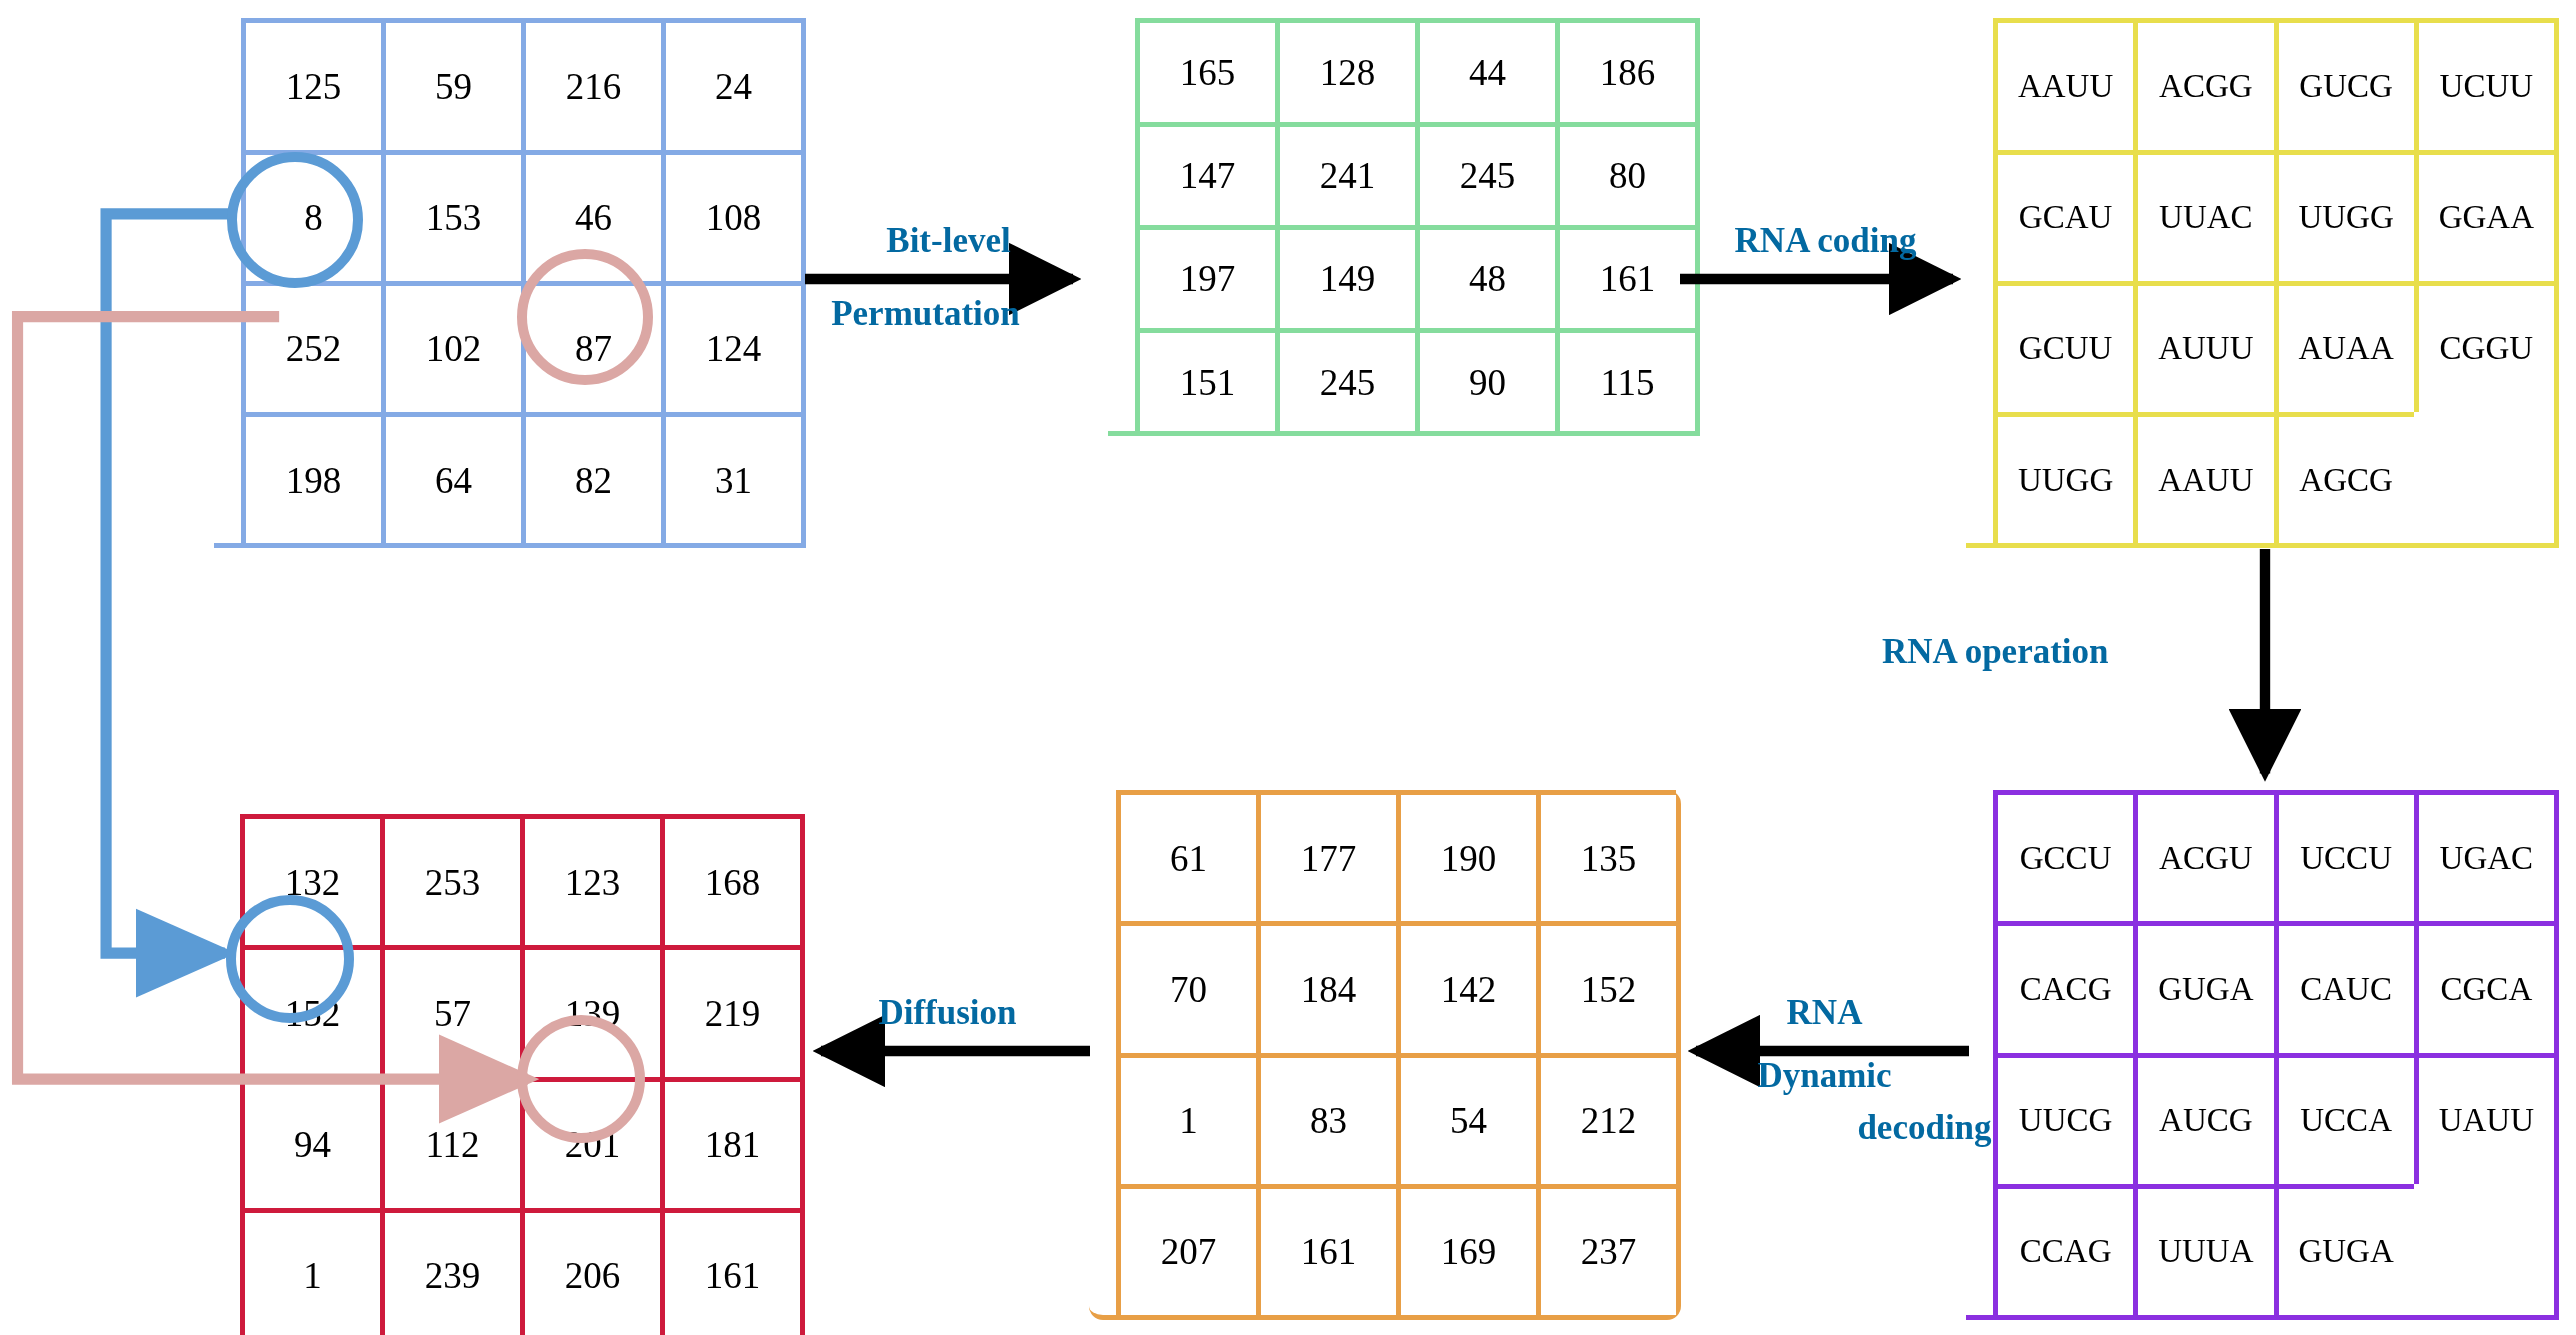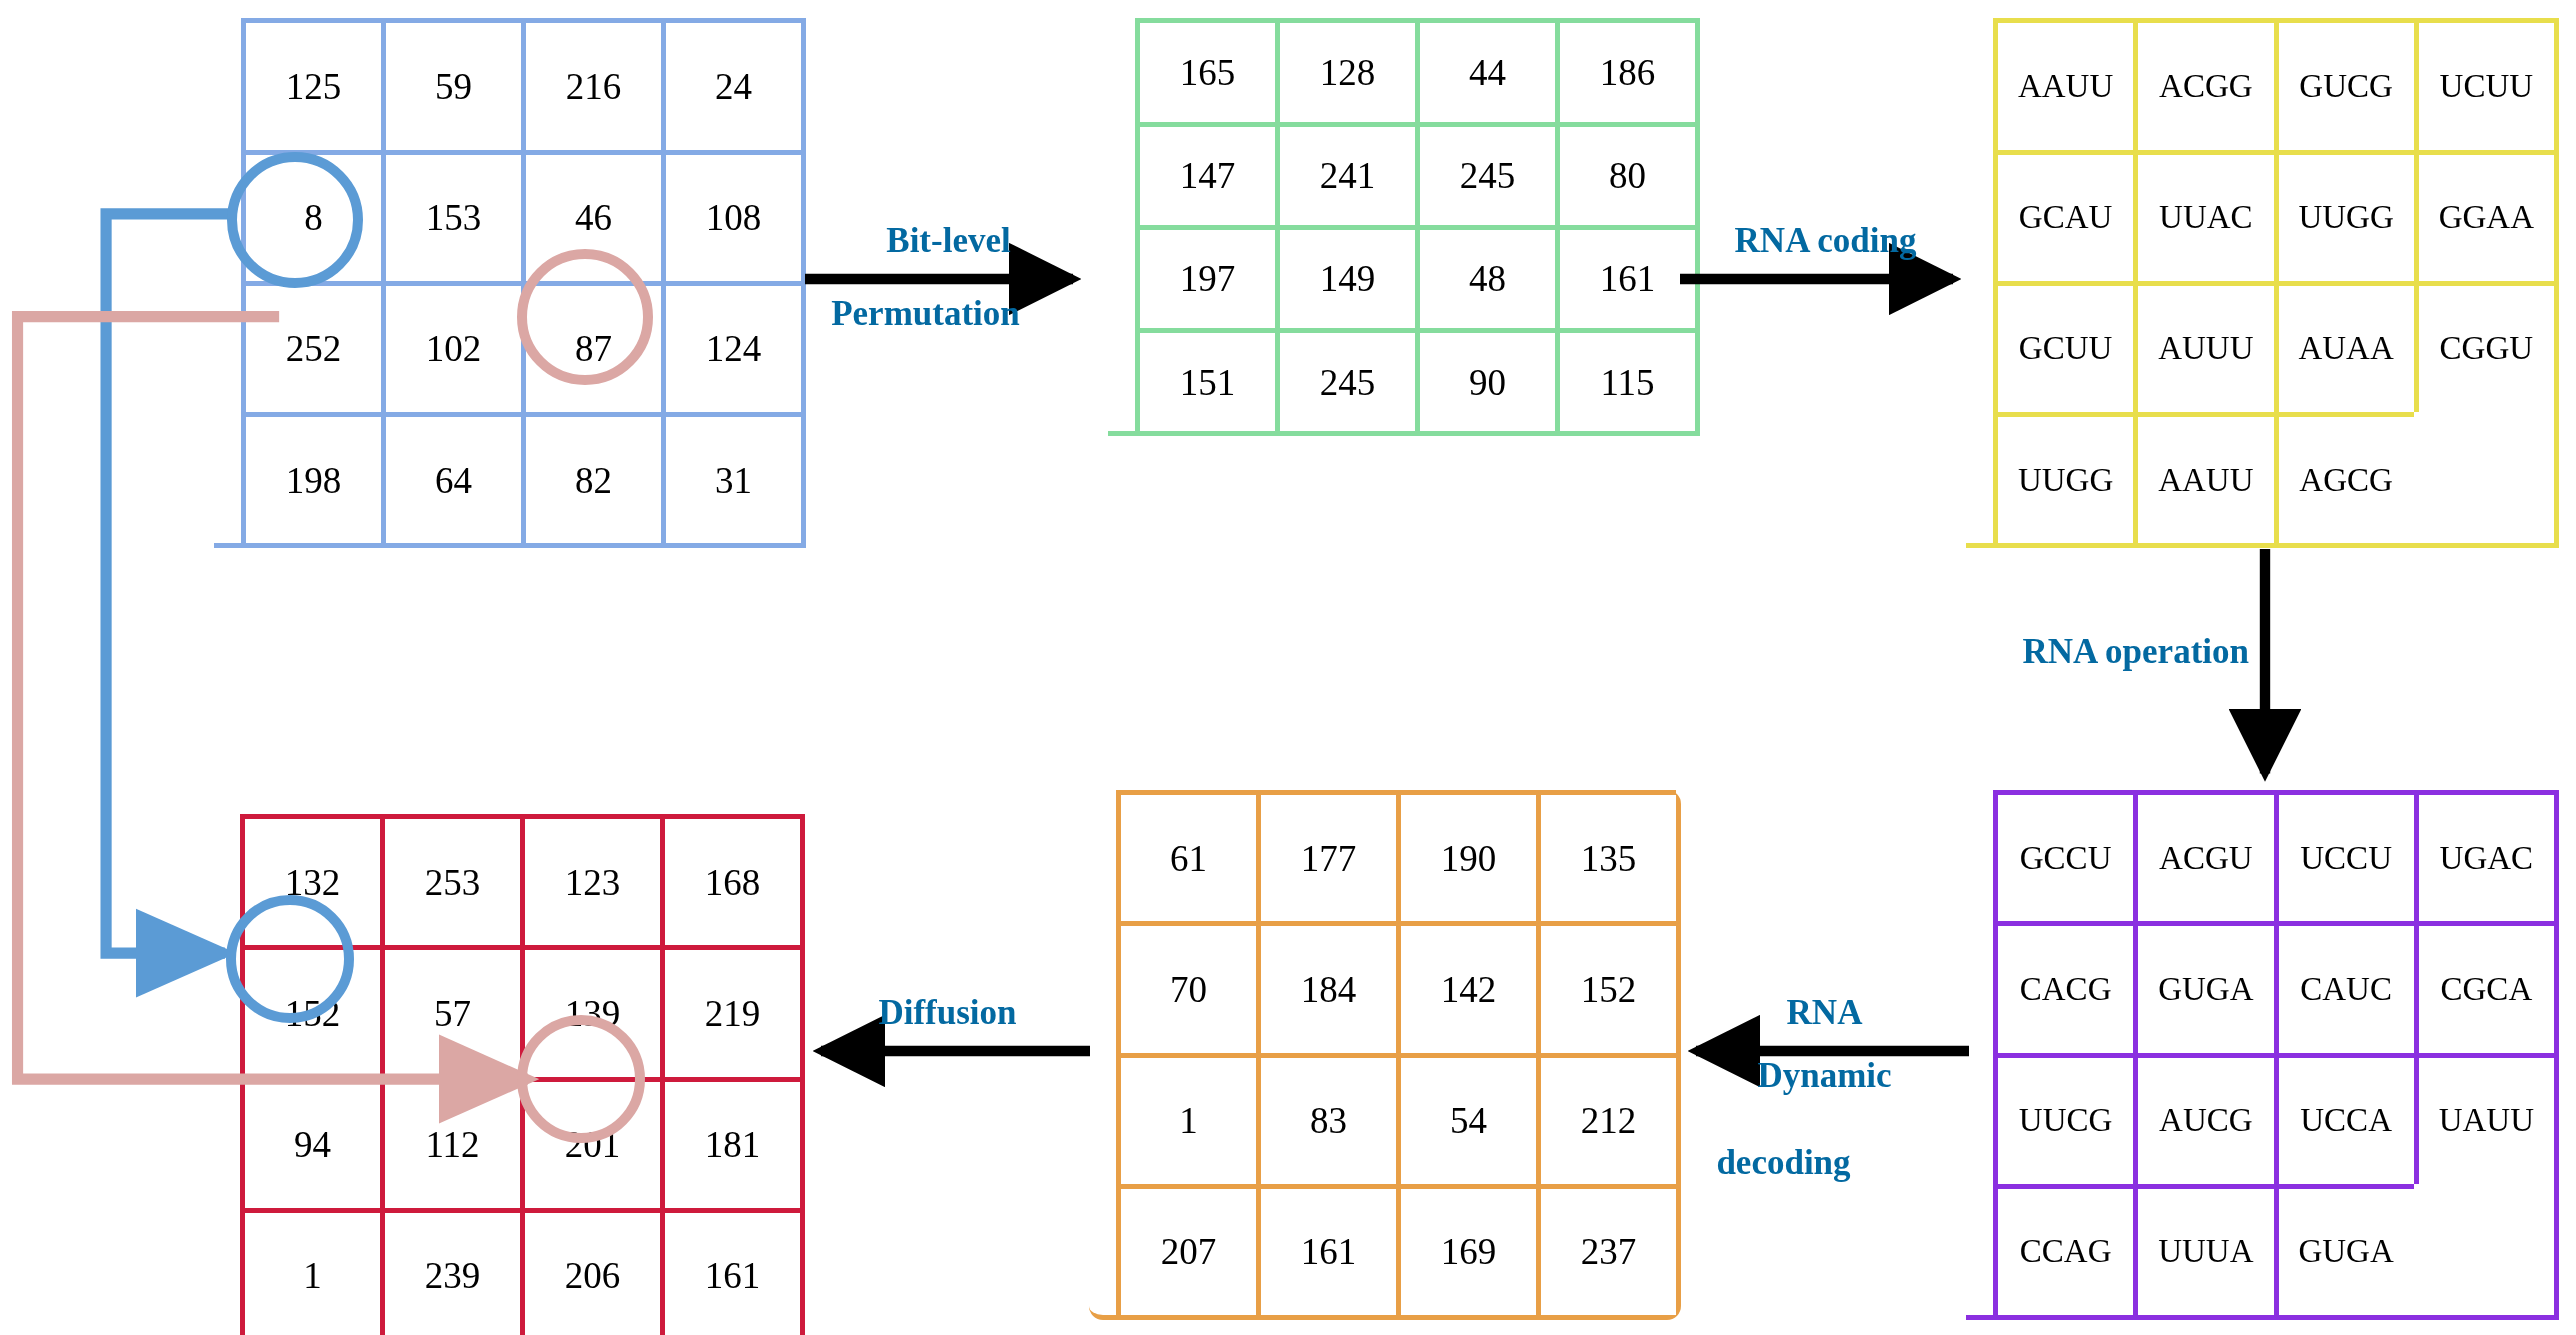--- a/index.html
+++ b/index.html
@@ -259,33 +259,33 @@
   <div class="arrow-label" style="left:1678px; top:223px; width:295px;">RNA coding</div>
 
   <svg class="arrow-svg" style="left:2249px; top:549px; width:32px; height:242px;" viewBox="0 0 40 303">
     <defs>
       <marker id="arrBlk3" markerWidth="7" markerHeight="7" refX="6.2" refY="3.5" orient="auto" markerUnits="strokeWidth">
         <path d="M0,0 L7,3.5 L0,7 z" fill="#000000"></path>
       </marker>
     </defs>
     <line x1="20" y1="0" x2="20" y2="281" stroke="#000000" stroke-width="13" marker-end="url(#arrBlk3)"></line>
   </svg>
-  <div class="arrow-label" style="left:1882px; top:634px; width:367px; text-align:right;">RNA operation</div>
+  <div class="arrow-label" style="left:1882px; top:634px; width:367px; text-align:left;">RNA operation</div>
 
   <svg class="arrow-svg" style="left:1680px; top:1035px; width:289px; height:32px;" viewBox="0 0 362 40">
     <defs>
       <marker id="arrBlk4" markerWidth="7" markerHeight="7" refX="6.2" refY="3.5" orient="auto" markerUnits="strokeWidth">
         <path d="M0,0 L7,3.5 L0,7 z" fill="#000000"></path>
       </marker>
     </defs>
     <line x1="362" y1="20" x2="20" y2="20" stroke="#000000" stroke-width="13" marker-end="url(#arrBlk4)"></line>
   </svg>
   <div class="arrow-label" style="left:1680px; top:995px; width:289px;">RNA</div>
   <div class="arrow-label" style="left:1680px; top:1058px; width:289px;">Dynamic</div>
-  <div class="arrow-label" style="left:1639px; top:1110px; width:289px;margin-top:35px;">decoding</div>
+  <div class="arrow-label" style="left:1780px; top:1110px; width:289px;">decoding</div>
 
   <svg class="arrow-svg" style="left:805px; top:1035px; width:285px; height:32px;" viewBox="0 0 357 40">
     <defs>
       <marker id="arrBlk5" markerWidth="7" markerHeight="7" refX="6.2" refY="3.5" orient="auto" markerUnits="strokeWidth">
         <path d="M0,0 L7,3.5 L0,7 z" fill="#000000"></path>
       </marker>
     </defs>
     <line x1="357" y1="20" x2="20" y2="20" stroke="#000000" stroke-width="13" marker-end="url(#arrBlk5)"></line>
   </svg>
   <div class="arrow-label" style="left:805px; top:995px; width:285px;">Diffusion</div>

